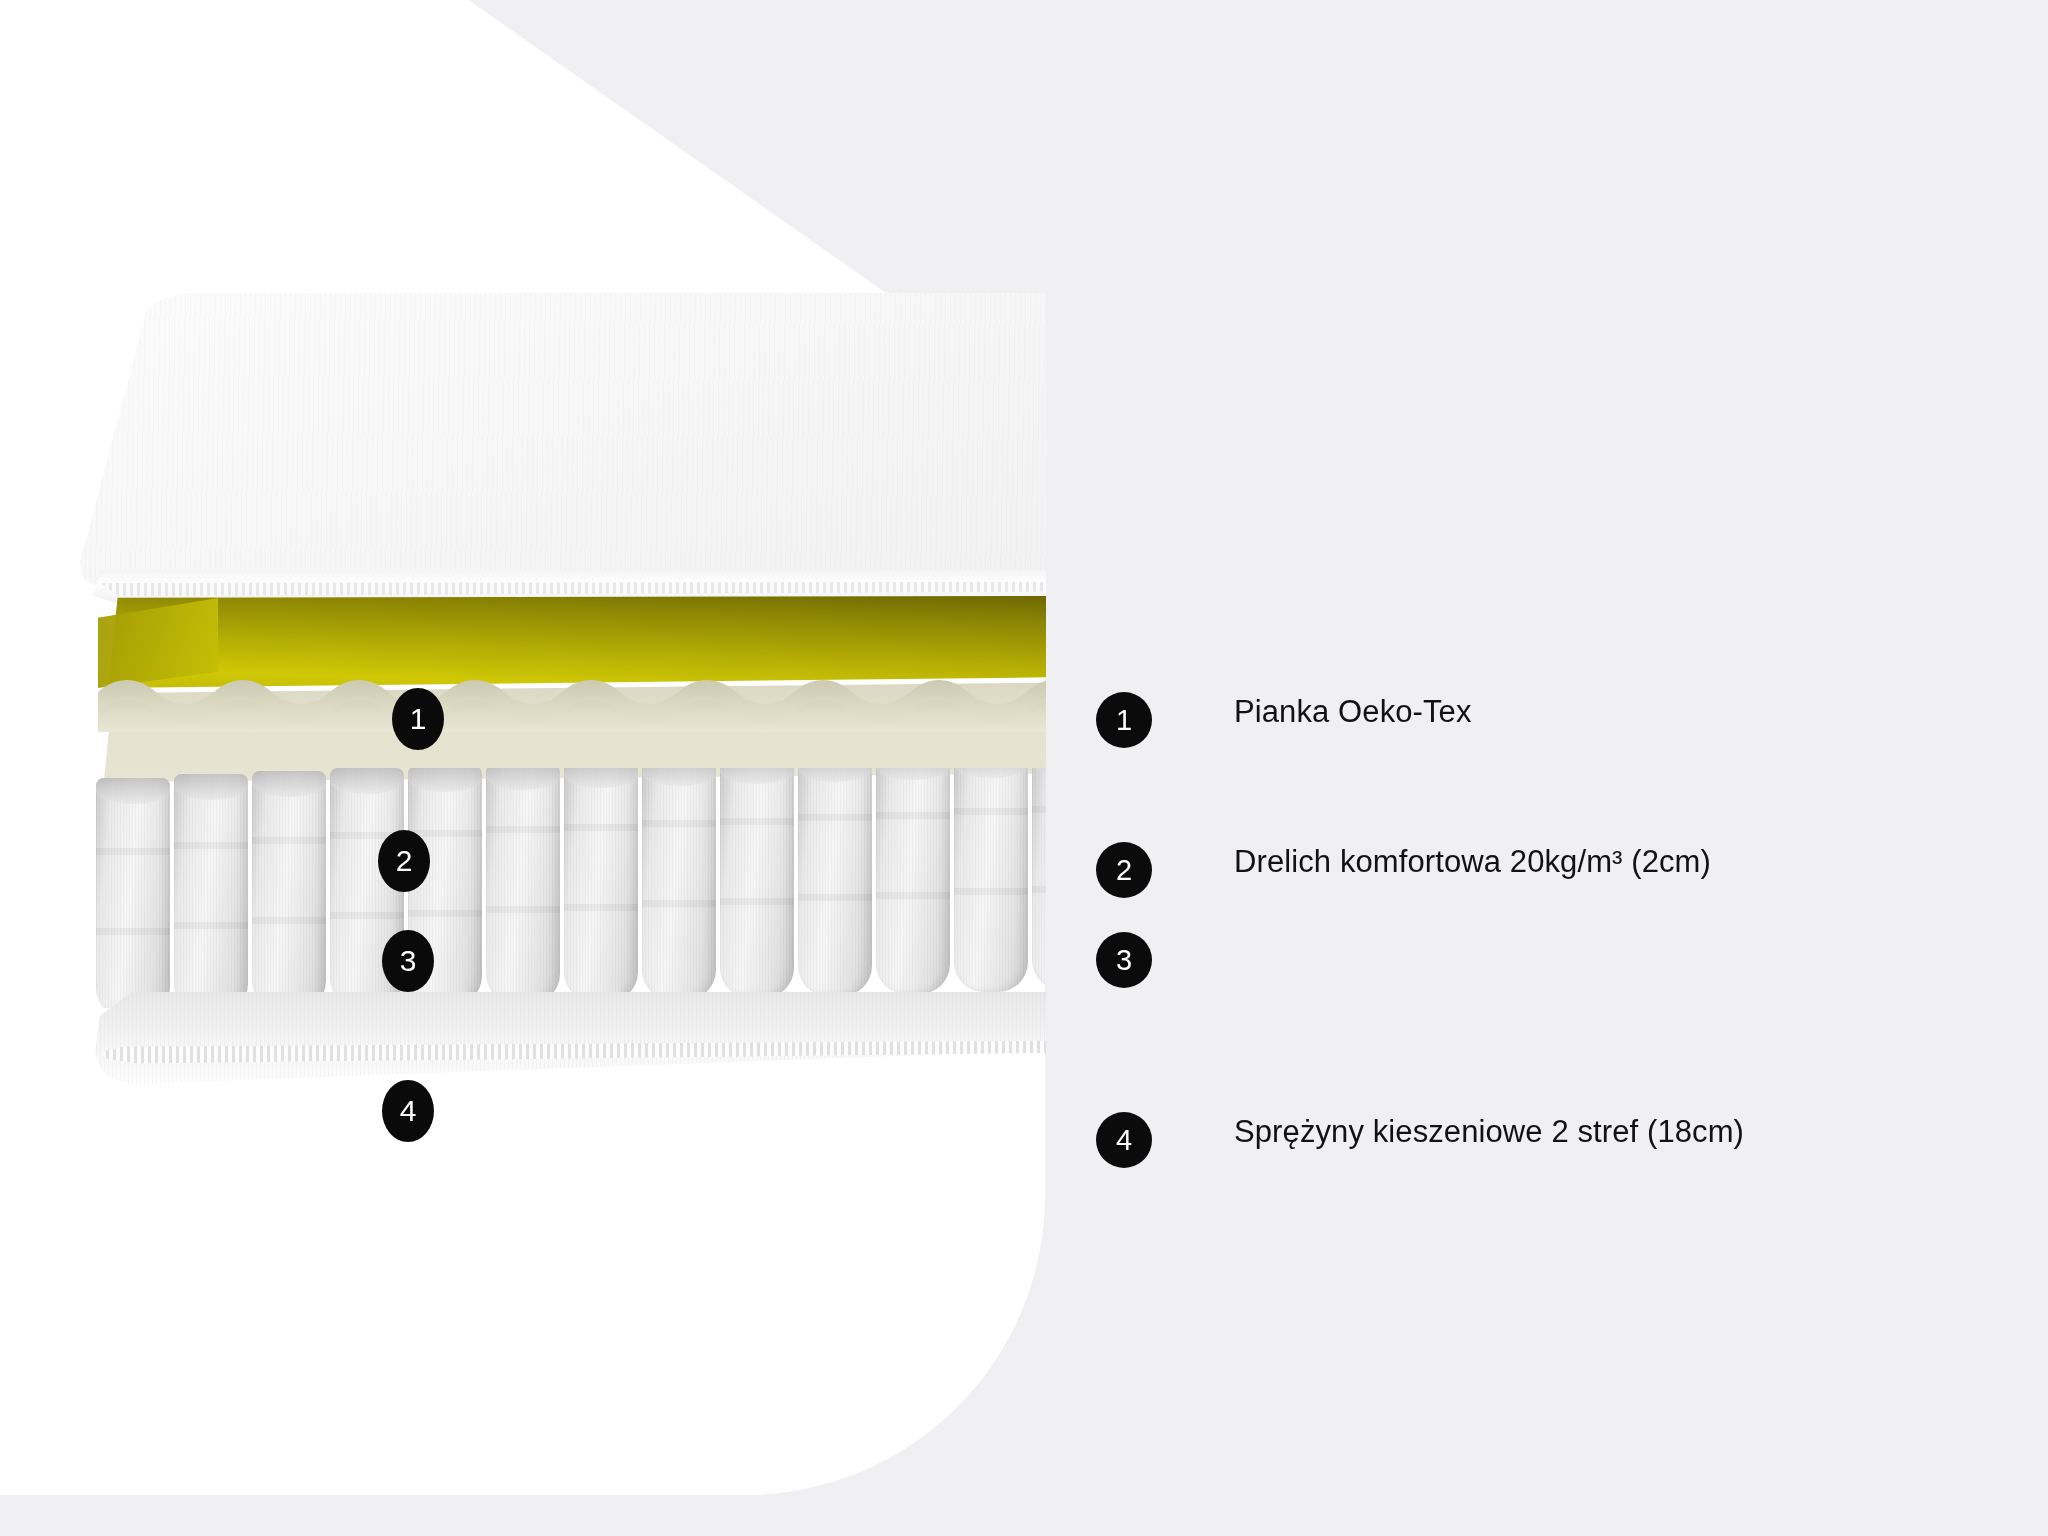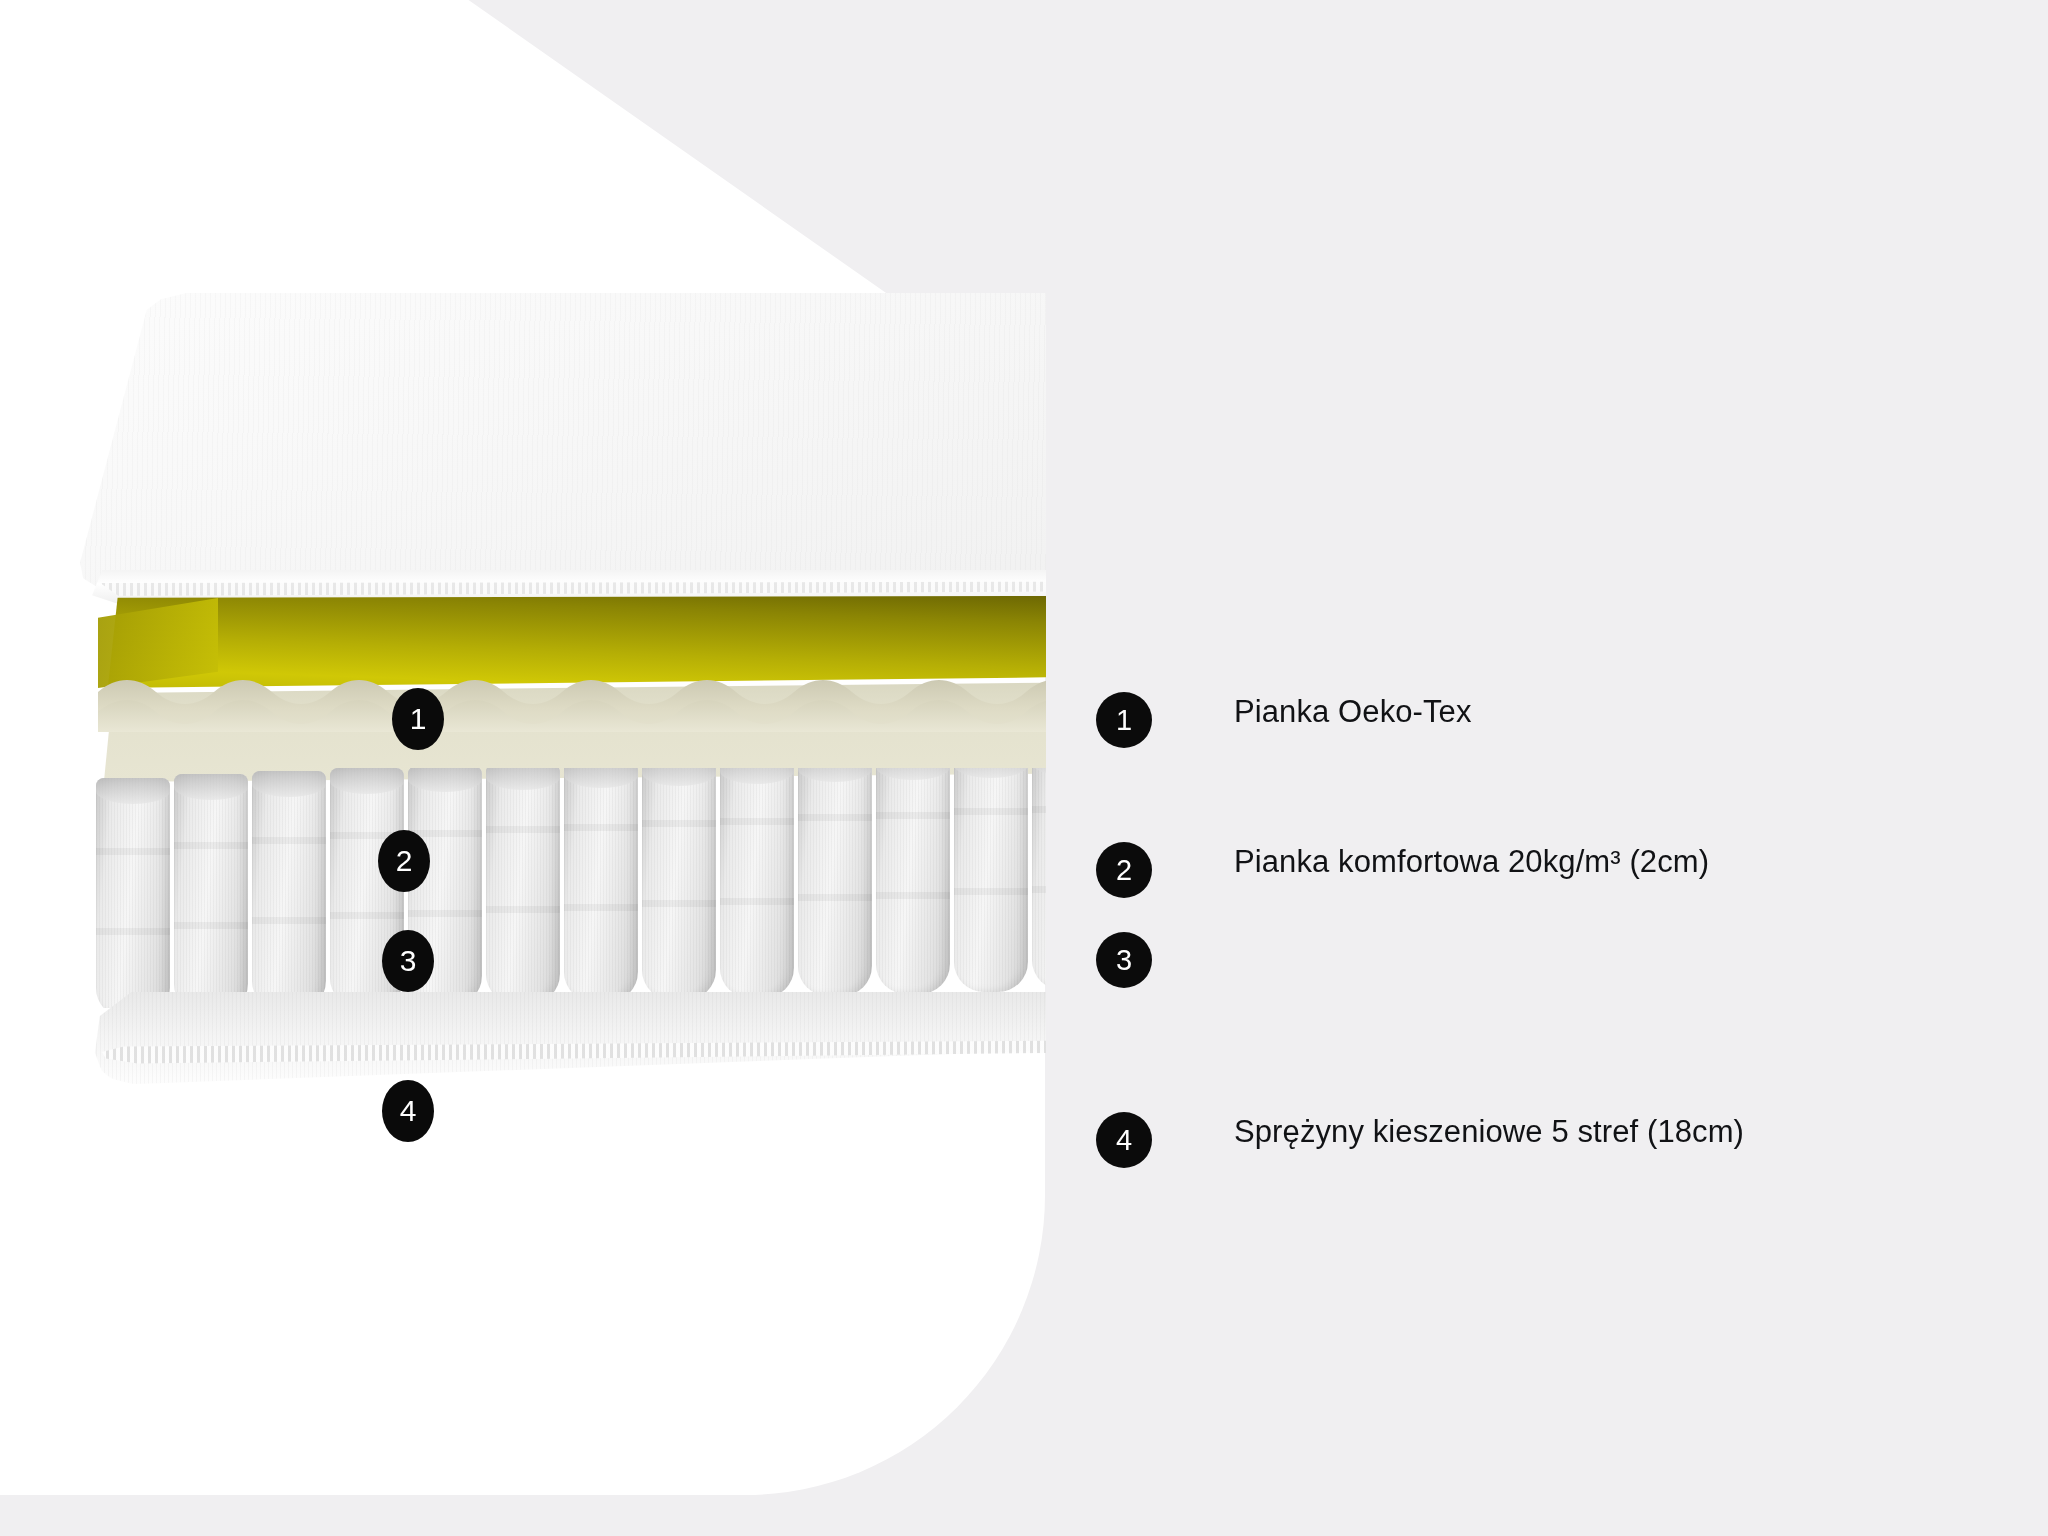--- a/index.html
+++ b/index.html
@@ -385,27 +385,27 @@
 
   <div class="legend">
 
     <div class="legend-row" style="left:0px; top:32px;">
       <div class="legend-badge">1</div>
       <div class="legend-text">Pianka Oeko-Tex</div>
     </div>
 
     <div class="legend-row" style="left:0px; top:182px;">
       <div class="legend-badge">2</div>
-      <div class="legend-text">Pianka komfortowa 20kg/m³ (2cm)</div>
+      <div class="legend-text">Drelich komfortowa 20kg/m³ (2cm)</div>
     </div>
 
     <div class="legend-row" style="left:0px; top:272px;">
       <div class="legend-badge">3</div>
     </div>
 
     <div class="legend-row" style="left:0px; top:452px;">
       <div class="legend-badge">4</div>
-      <div class="legend-text">Sprężyny kieszeniowe 5 stref (18cm)</div>
+      <div class="legend-text">Sprężyny kieszeniowe 2 stref (18cm)</div>
     </div>
 
   </div>
 
 </div>
 
 </body></html>

